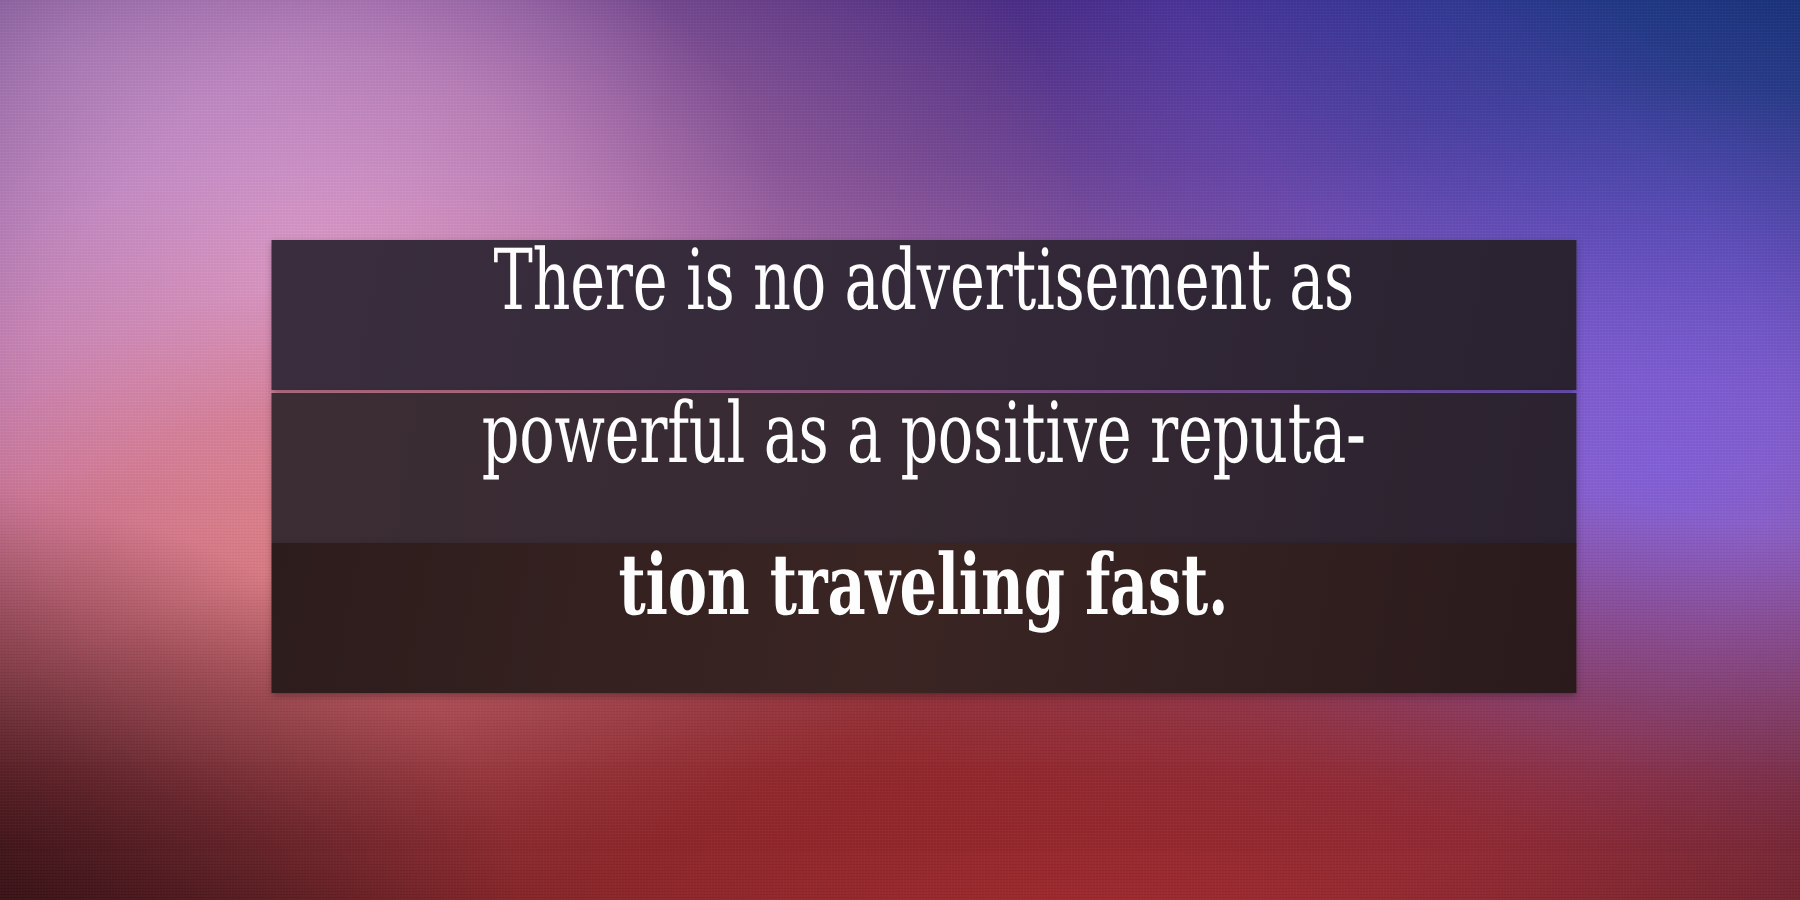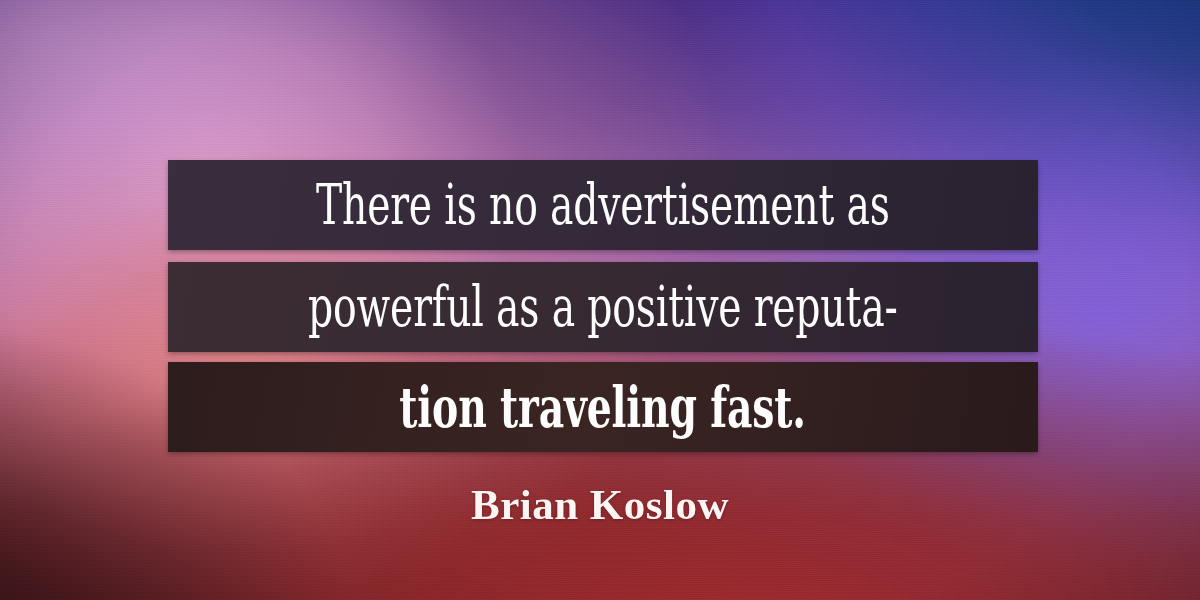--- a/index.html
+++ b/index.html
@@ -137,25 +137,24 @@
 
   
   .quote-block {
     position: absolute;
     left: 165px;
     width: 870px;
   }
 
   .quote-line {
     position: absolute;
-    left: 3px;
+    left: 16px;
     width: 870px;
-    height: 90px;
+    height: 100px;
     display: flex;
-    align-items: center;
     justify-content: center;
     box-sizing: border-box;
     padding: 0 18px;
     box-shadow: 0 2px 5px rgba(0, 0, 0, 0.30);
   }
 
   .quote-line-1 {
     top: 160px;
     background: linear-gradient(100deg, #3a2e3e 0%, #352a3a 45%, #2a2230 100%);
   }
@@ -223,15 +222,14 @@
     <div class="quote-line quote-line-2">
       <span class="quote-text">powerful as a positive reputa-</span>
     </div>
 
     <div class="quote-line quote-line-3">
       <span class="quote-text">tion traveling fast.</span>
     </div>
 
   </div>
 
-  <div class="author">Brian Koslow</div>
 
 </div>
 
 </body></html>

